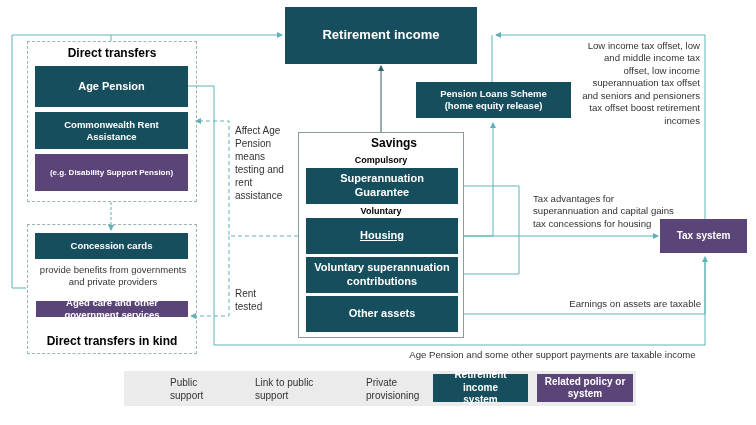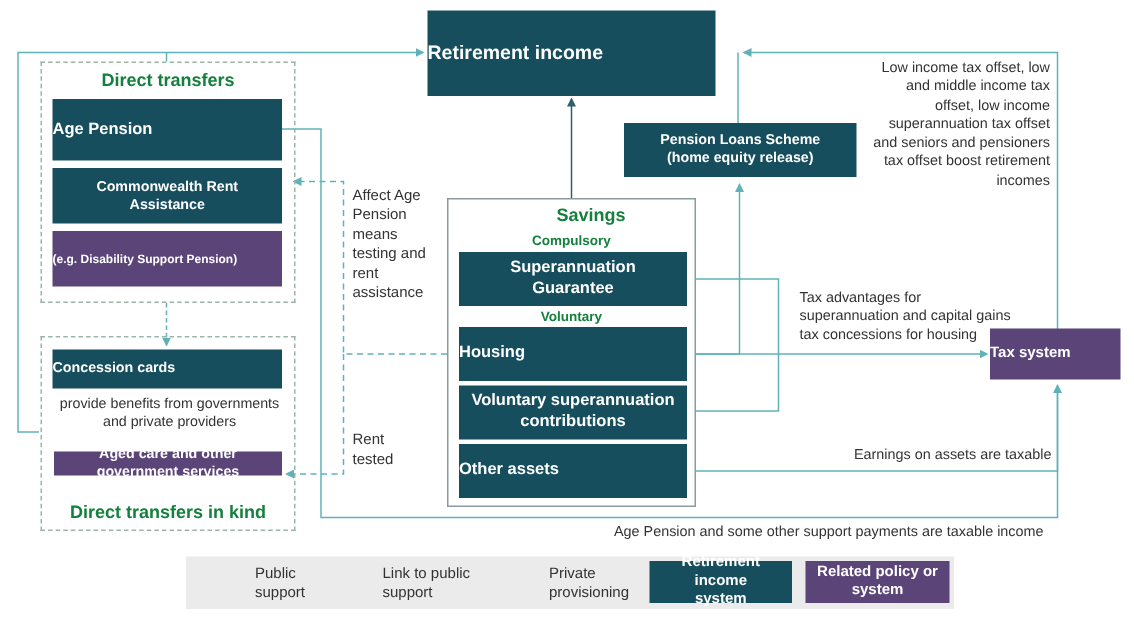--- a/index.html
+++ b/index.html
@@ -1,26 +1,26 @@
 <!DOCTYPE html>
 <html><head>
 <meta charset="utf-8">
 <style>
   html, body { margin:0; padding:0; background:#ffffff; }
   body { width:756px; height:425px; position:relative; overflow:hidden;
          font-family:"Liberation Sans", sans-serif; color:#222; }
   #lines { position:absolute; left:0; top:0; width:756px; height:425px; pointer-events:none; }
-  .box { position:absolute; display:flex; flex-direction:column; align-items:flex-start; justify-content:center;
+  .box { position:absolute; display:flex; flex-direction:column; align-items:center; justify-content:center;
          text-align:center; color:#fff; font-weight:bold; box-sizing:border-box; line-height:1.25; }
   .teal { background:#174e5e; }
   .purple { background:#5b4578; }
   .group { position:absolute; border:1.5px dashed #9bb5a7; box-sizing:border-box; background:transparent; }
   .solidgroup { position:absolute; border:1.5px solid #8a9a9e; box-sizing:border-box; background:#fff; }
   .lbl { position:absolute; font-size:10px; line-height:1.3; color:#333; }
-  .hdr { position:absolute; font-weight:bold; color:#15803d; text-align:center; }
+  .hdr { position:absolute; font-weight:bold; color:#000000; text-align:center; }
   .sub { font-size:8px; font-weight:bold; display:block; }
   .legend { position:absolute; left:124px; top:371px; width:512px; height:35px; background:#ebebeb; }
   .leg-item { position:absolute; font-size:10px; line-height:1.25; color:#333; }
   .leg-box { position:absolute; font-size:10px; font-weight:bold; color:#fff; text-align:center; line-height:1.25;
              display:flex; align-items:center; justify-content:center; box-sizing:border-box; }
 </style>
 </head>
 <body>
 
 <svg id="lines" viewBox="0 0 756 425">
@@ -90,21 +90,21 @@
 </div>
 <div class="hdr" style="left:27px;top:334px;width:170px;font-size:12px;">Direct transfers in kind</div>
 
 <div class="solidgroup" style="left:298px;top:132px;width:166px;height:206px;"></div>
 <div class="hdr" style="left:298px;top:136px;width:192px;font-size:12px;">Savings</div>
 <div class="hdr" style="left:298px;top:155px;width:166px;font-size:9px;">Compulsory</div>
 <div class="box teal" style="left:306px;top:168px;width:152px;height:36px;font-size:11px;padding:0 30px;">
   <span>Superannuation Guarantee</span>
 </div>
 <div class="hdr" style="left:298px;top:206px;width:166px;font-size:9px;">Voluntary</div>
-<div class="box teal" style="left:306px;top:218px;width:152px;height:36px;font-size:11px;">
+<div class="box teal" style="left:306px;top:218px;width:152px;height:36px;font-size:11px;text-decoration:underline;">
   <span>Housing</span>
 </div>
 <div class="box teal" style="left:306px;top:257px;width:152px;height:36px;font-size:11px;">
   <span>Voluntary superannuation contributions</span>
 </div>
 <div class="box teal" style="left:306px;top:296px;width:152px;height:36px;font-size:11px;">
   <span>Other assets</span>
 </div>
 
 <div class="box teal" style="left:416px;top:82px;width:155px;height:36px;font-size:9.5px;padding:0 18px;">

